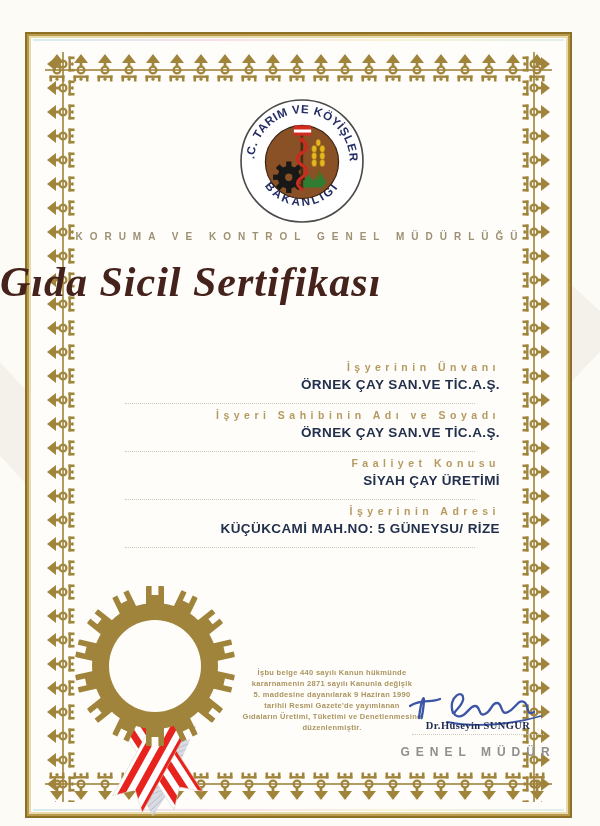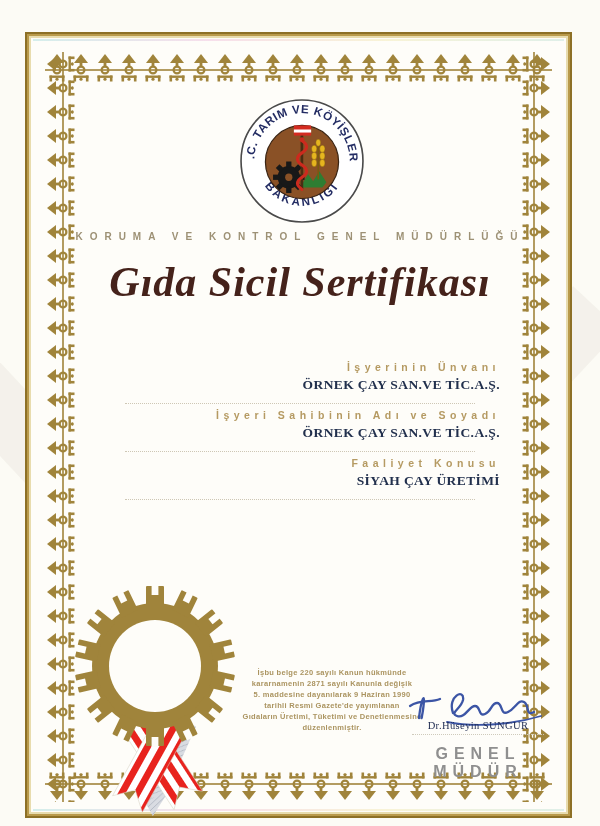--- a/index.html
+++ b/index.html
@@ -32,55 +32,55 @@
   .wm2{width:430px;height:64px;left:620px;top:330px;transform:rotate(133deg);transform-origin:left top;}
   .wm3{width:300px;height:46px;left:60px;top:200px;transform:rotate(47deg);transform-origin:left top;opacity:.35;}
   
   .logo{position:absolute;left:239px;top:98px;width:126px;height:126px;}
   
   .dept{
     position:absolute;left:40px;right:40px;top:231px;text-align:center;
     color:#9d9175;font-size:10px;font-weight:bold;letter-spacing:7px;
   }
   .title{
-    position:absolute;left:0;right:0;top:258px;text-align:center;
+    position:absolute;left:0;right:0;top:258px;
     font-family:"Liberation Serif", serif;font-style:italic;font-weight:600;
     font-size:42px;color:#45221b;letter-spacing:1px;
   }
   
   .fields{position:absolute;left:100px;width:400px;top:358px;}
   .field{height:48px;position:relative;text-align:right;}
   .field .lbl{
     color:#b59a62;font-size:10.5px;font-weight:bold;letter-spacing:4.5px;
     padding-top:3px;
   }
   .field .val{
-    font-family:Liberation Serif, serif;font-weight:bold;
+    font-family:Liberation Sans, sans-serif;font-weight:bold;
     color:#22304d;font-size:13.5px;letter-spacing:.4px;margin-top:4px;
   }
   .field .sep{
     position:absolute;bottom:2px;left:25px;right:25px;height:0;
     border-bottom:1px dotted #c9c2ae;opacity:.9;
   }
   
   .footnote{
     position:absolute;left:230px;width:204px;top:667px;text-align:center;
     color:#ab9460;font-size:7.5px;font-weight:bold;line-height:11px;
     letter-spacing:.3px;
   }
   
   .sigblock{position:absolute;left:392px;top:676px;width:172px;text-align:center;}
   .sigblock svg{display:block;margin:0 auto;}
   .sig-name{
-    font-family:"Liberation Serif", serif;font-weight:normal;color:#1e2a50;
+    font-family:"Liberation Serif", serif;font-weight:bold;color:#1e2a50;
     font-size:10.5px;margin-top:-8px;letter-spacing:.4px;
   }
   .sig-line{width:132px;margin:3px auto 0;border-bottom:1px dotted #cfcabb;}
   .sig-role{
-    margin-top:10px;color:#8f8f8f;font-size:16px;font-weight:bold;letter-spacing:6px;
+    margin-top:10px;color:#8f8f8f;font-size:12px;font-weight:bold;letter-spacing:6px;
   }
   
   .rosette{position:absolute;left:40px;top:574px;width:232px;height:252px;z-index:6;}
 </style>
 </head>
 <body>
 
 <div class="wm wm1"></div>
 <div class="wm wm2"></div>
 <div class="wm wm3"></div>
@@ -224,24 +224,29 @@
   <div class="field">
     <div class="lbl">İşyeri Sahibinin Adı ve Soyadı</div>
     <div class="val">ÖRNEK ÇAY SAN.VE TİC.A.Ş.</div>
     <div class="sep"></div>
   </div>
   <div class="field">
     <div class="lbl">Faaliyet Konusu</div>
     <div class="val">SİYAH ÇAY ÜRETİMİ</div>
     <div class="sep"></div>
   </div>
+  <div class="field">
+    <div class="lbl">İşyerinin Adresi</div>
+    <div class="val">KÜÇÜKCAMİ MAH.NO: 5  GÜNEYSU/ RİZE</div>
+    <div class="sep"></div>
+  </div>
 </div>
 
 <div class="footnote">
-  <div>İşbu belge 220 sayılı Kanun hükmünde</div>
+  <div>İşbu belge 440 sayılı Kanun hükmünde</div>
   <div>kararnamenin 2871 sayılı Kanunla değişik</div>
   <div>5. maddesine dayanılarak 9 Haziran 1990</div>
   <div>tarihli Resmi Gazete'de yayımlanan</div>
   <div>Gıdaların Üretimi, Tüketimi ve Denetlenmesine</div>
   <div>düzenlenmiştir.</div>
 </div>
 
 <div class="sigblock">
   <svg width="150" height="52" viewBox="0 0 150 52">
     <g fill="none" stroke="#3c55a5" stroke-width="2.3" stroke-linecap="round">

